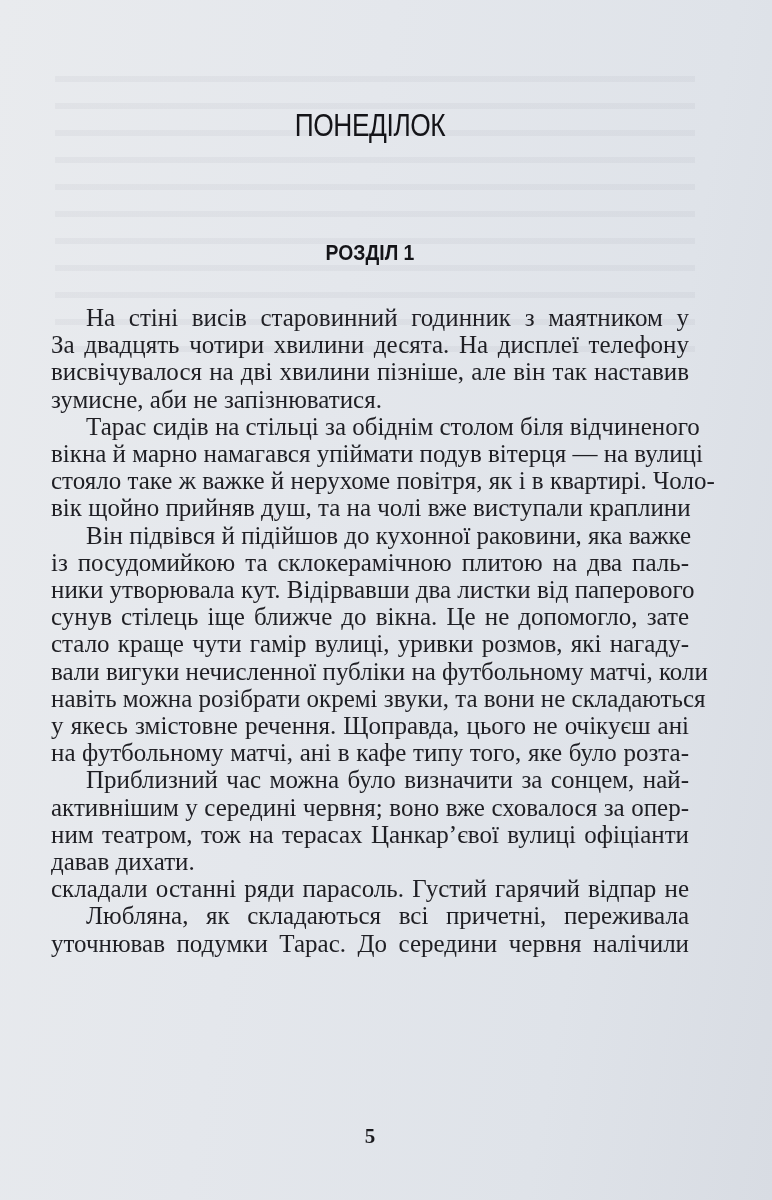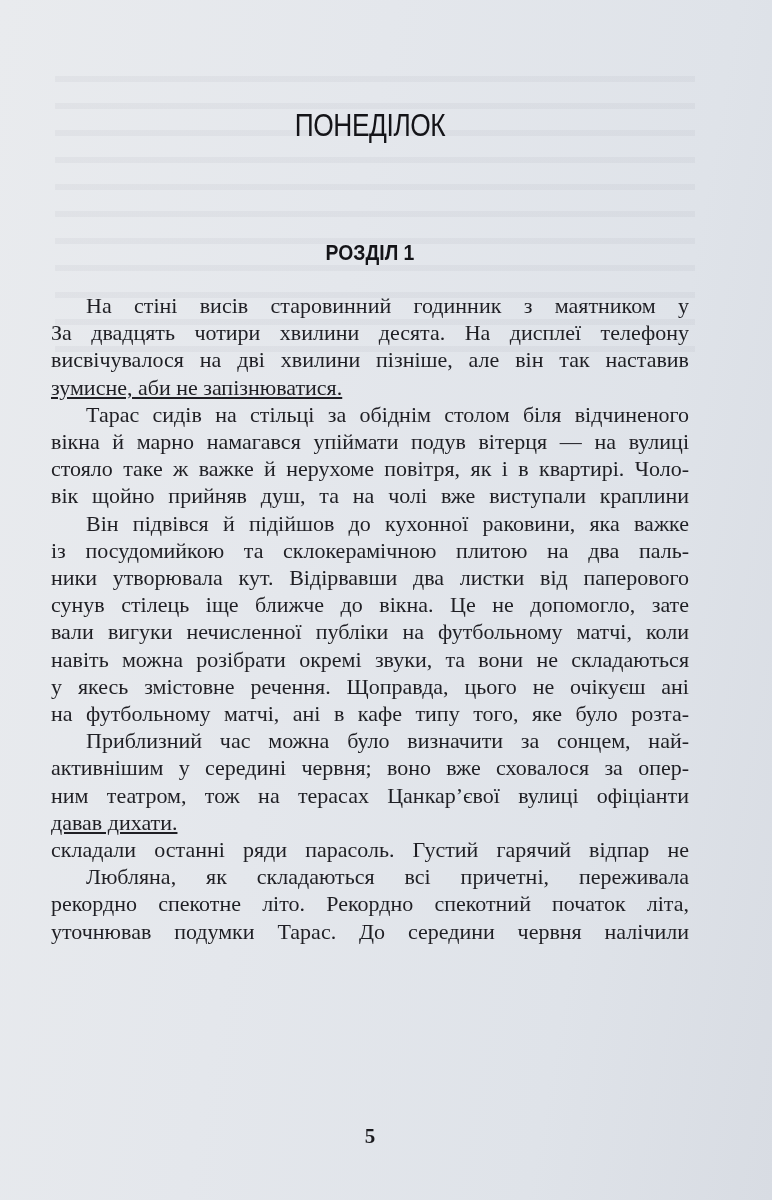--- a/index.html
+++ b/index.html
@@ -53,37 +53,36 @@
       text-align: center;
       font-family: "Liberation Sans", sans-serif;
       font-size: 22px;
       font-weight: bold;
       transform: scaleX(0.88);
       margin: 0;
       color: #141418;
     }
     .body-text {
       position: absolute;
-      top: 292px;
+      top: 304px;
       left: 0;
       width: 638px;
-      font-size: 22px;
+      font-size: 25px;
       line-height: 27.2px;
       text-align: justify;
       color: #1f1f24;
     }
     .line {
       display: block;
       text-align: justify;
       text-align-last: justify;
       white-space: nowrap;
     }
     .line.last {
       text-align-last: left;
-      text-decoration: underline;
     }
     .line.indent {
       padding-left: 35px;
     }
     .page-number {
       position: absolute;
       top: 1124px;
       left: 0;
       width: 638px;
       text-align: center;
@@ -113,33 +112,33 @@
       <span class="line indent">Тарас сидів на стільці за обіднім столом біля відчиненого</span>
       <span class="line">вікна й марно намагався упіймати подув вітерця — на вулиці</span>
       <span class="line">стояло таке ж важке й нерухоме повітря, як і в квартирі. Чоло-</span>
       <span class="line">вік щойно прийняв душ, та на чолі вже виступали краплини</span>
     </div>
     <div class="para">
       <span class="line indent">Він підвівся й підійшов до кухонної раковини, яка важке</span>
       <span class="line">із посудомийкою та склокерамічною плитою на два паль-</span>
       <span class="line">ники утворювала кут. Відірвавши два листки від паперового</span>
       <span class="line">сунув стілець іще ближче до вікна. Це не допомогло, зате</span>
+      <span class="line">стало краще чути гамір вулиці, уривки розмов, які нагаду-</span>
       <span class="line">вали вигуки нечисленної публіки на футбольному матчі, коли</span>
       <span class="line">навіть можна розібрати окремі звуки, та вони не складаються</span>
       <span class="line">у якесь змістовне речення. Щоправда, цього не очікуєш ані</span>
       <span class="line">на футбольному матчі, ані в кафе типу того, яке було розта-</span>
     </div>
     <div class="para">
       <span class="line indent">Приблизний час можна було визначити за сонцем, най-</span>
       <span class="line">активнішим у середині червня; воно вже сховалося за опер-</span>
       <span class="line">ним театром, тож на терасах Цанкар’євої вулиці офіціанти</span>
       <span class="line last">давав дихати.</span>
       <span class="line">складали останні ряди парасоль. Густий гарячий відпар не</span>
     </div>
     <div class="para">
       <span class="line indent">Любляна, як складаються всі причетні, переживала</span>
-      <span class="line">рекордно спекотне літо. Рекордно спекотний початок літа,</span>
       <span class="line">уточнював подумки Тарас. До середини червня налічили</span>
     </div>
   </div>
 
   <div class="page-number">5</div>
 </div>
 
 </body></html>

